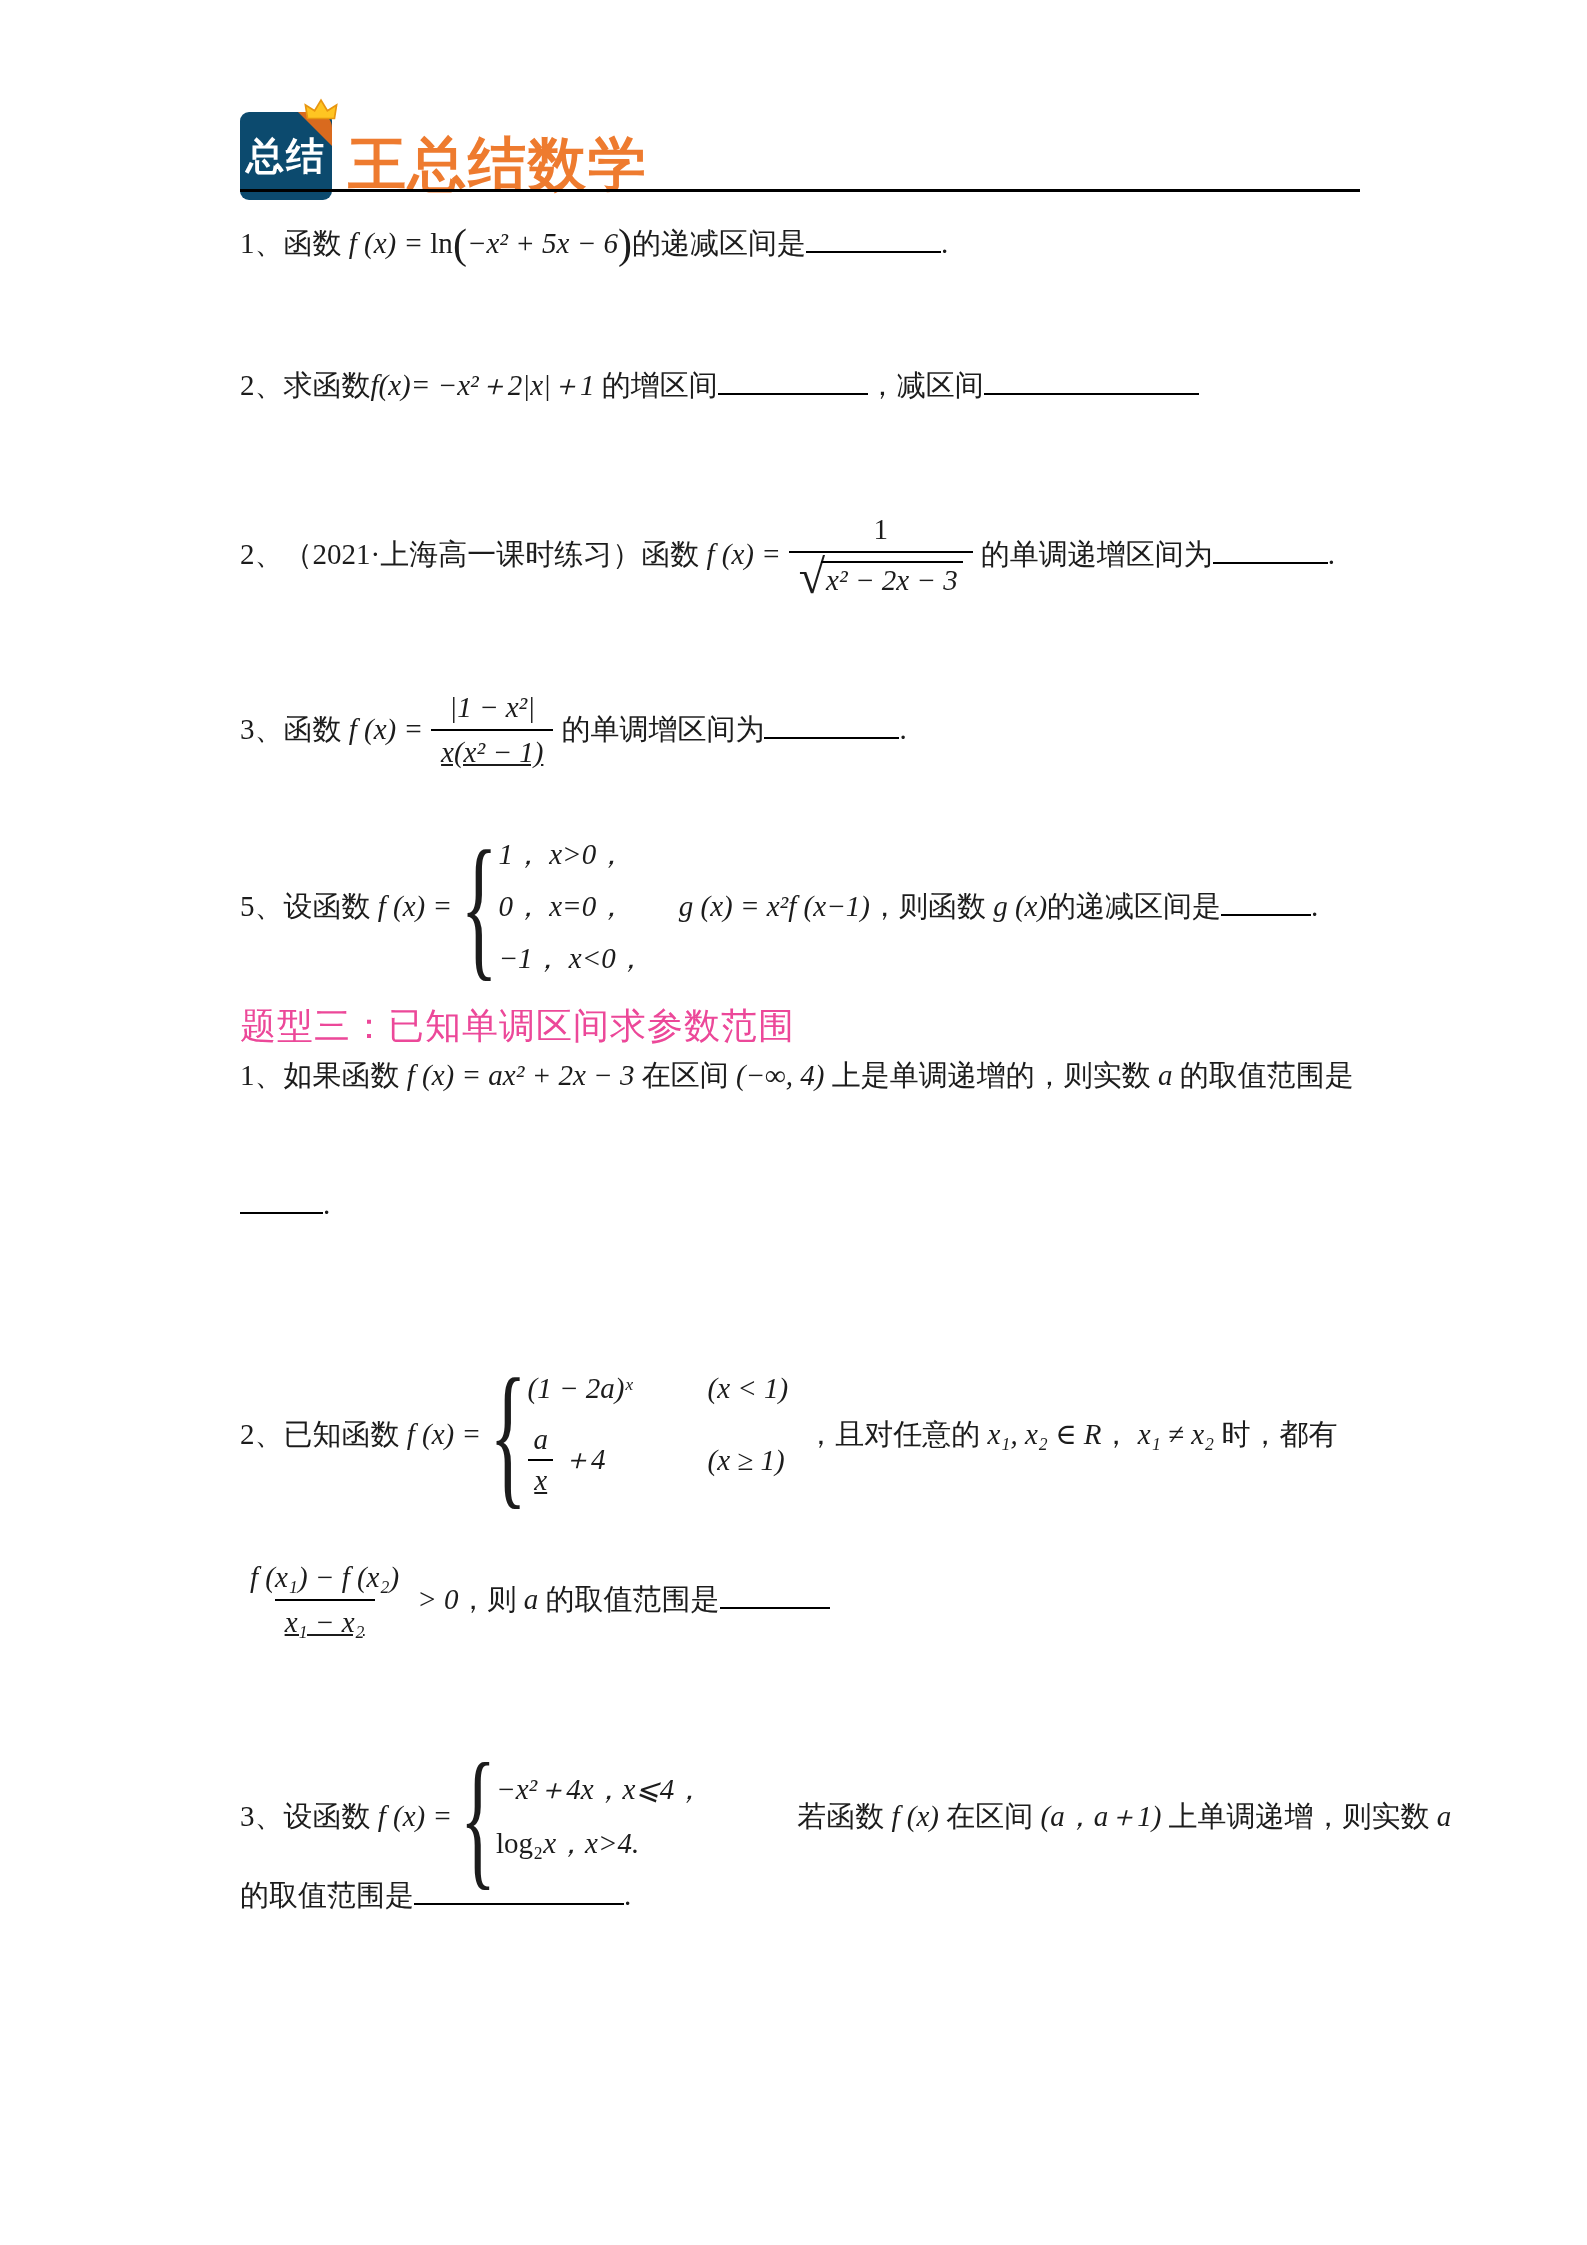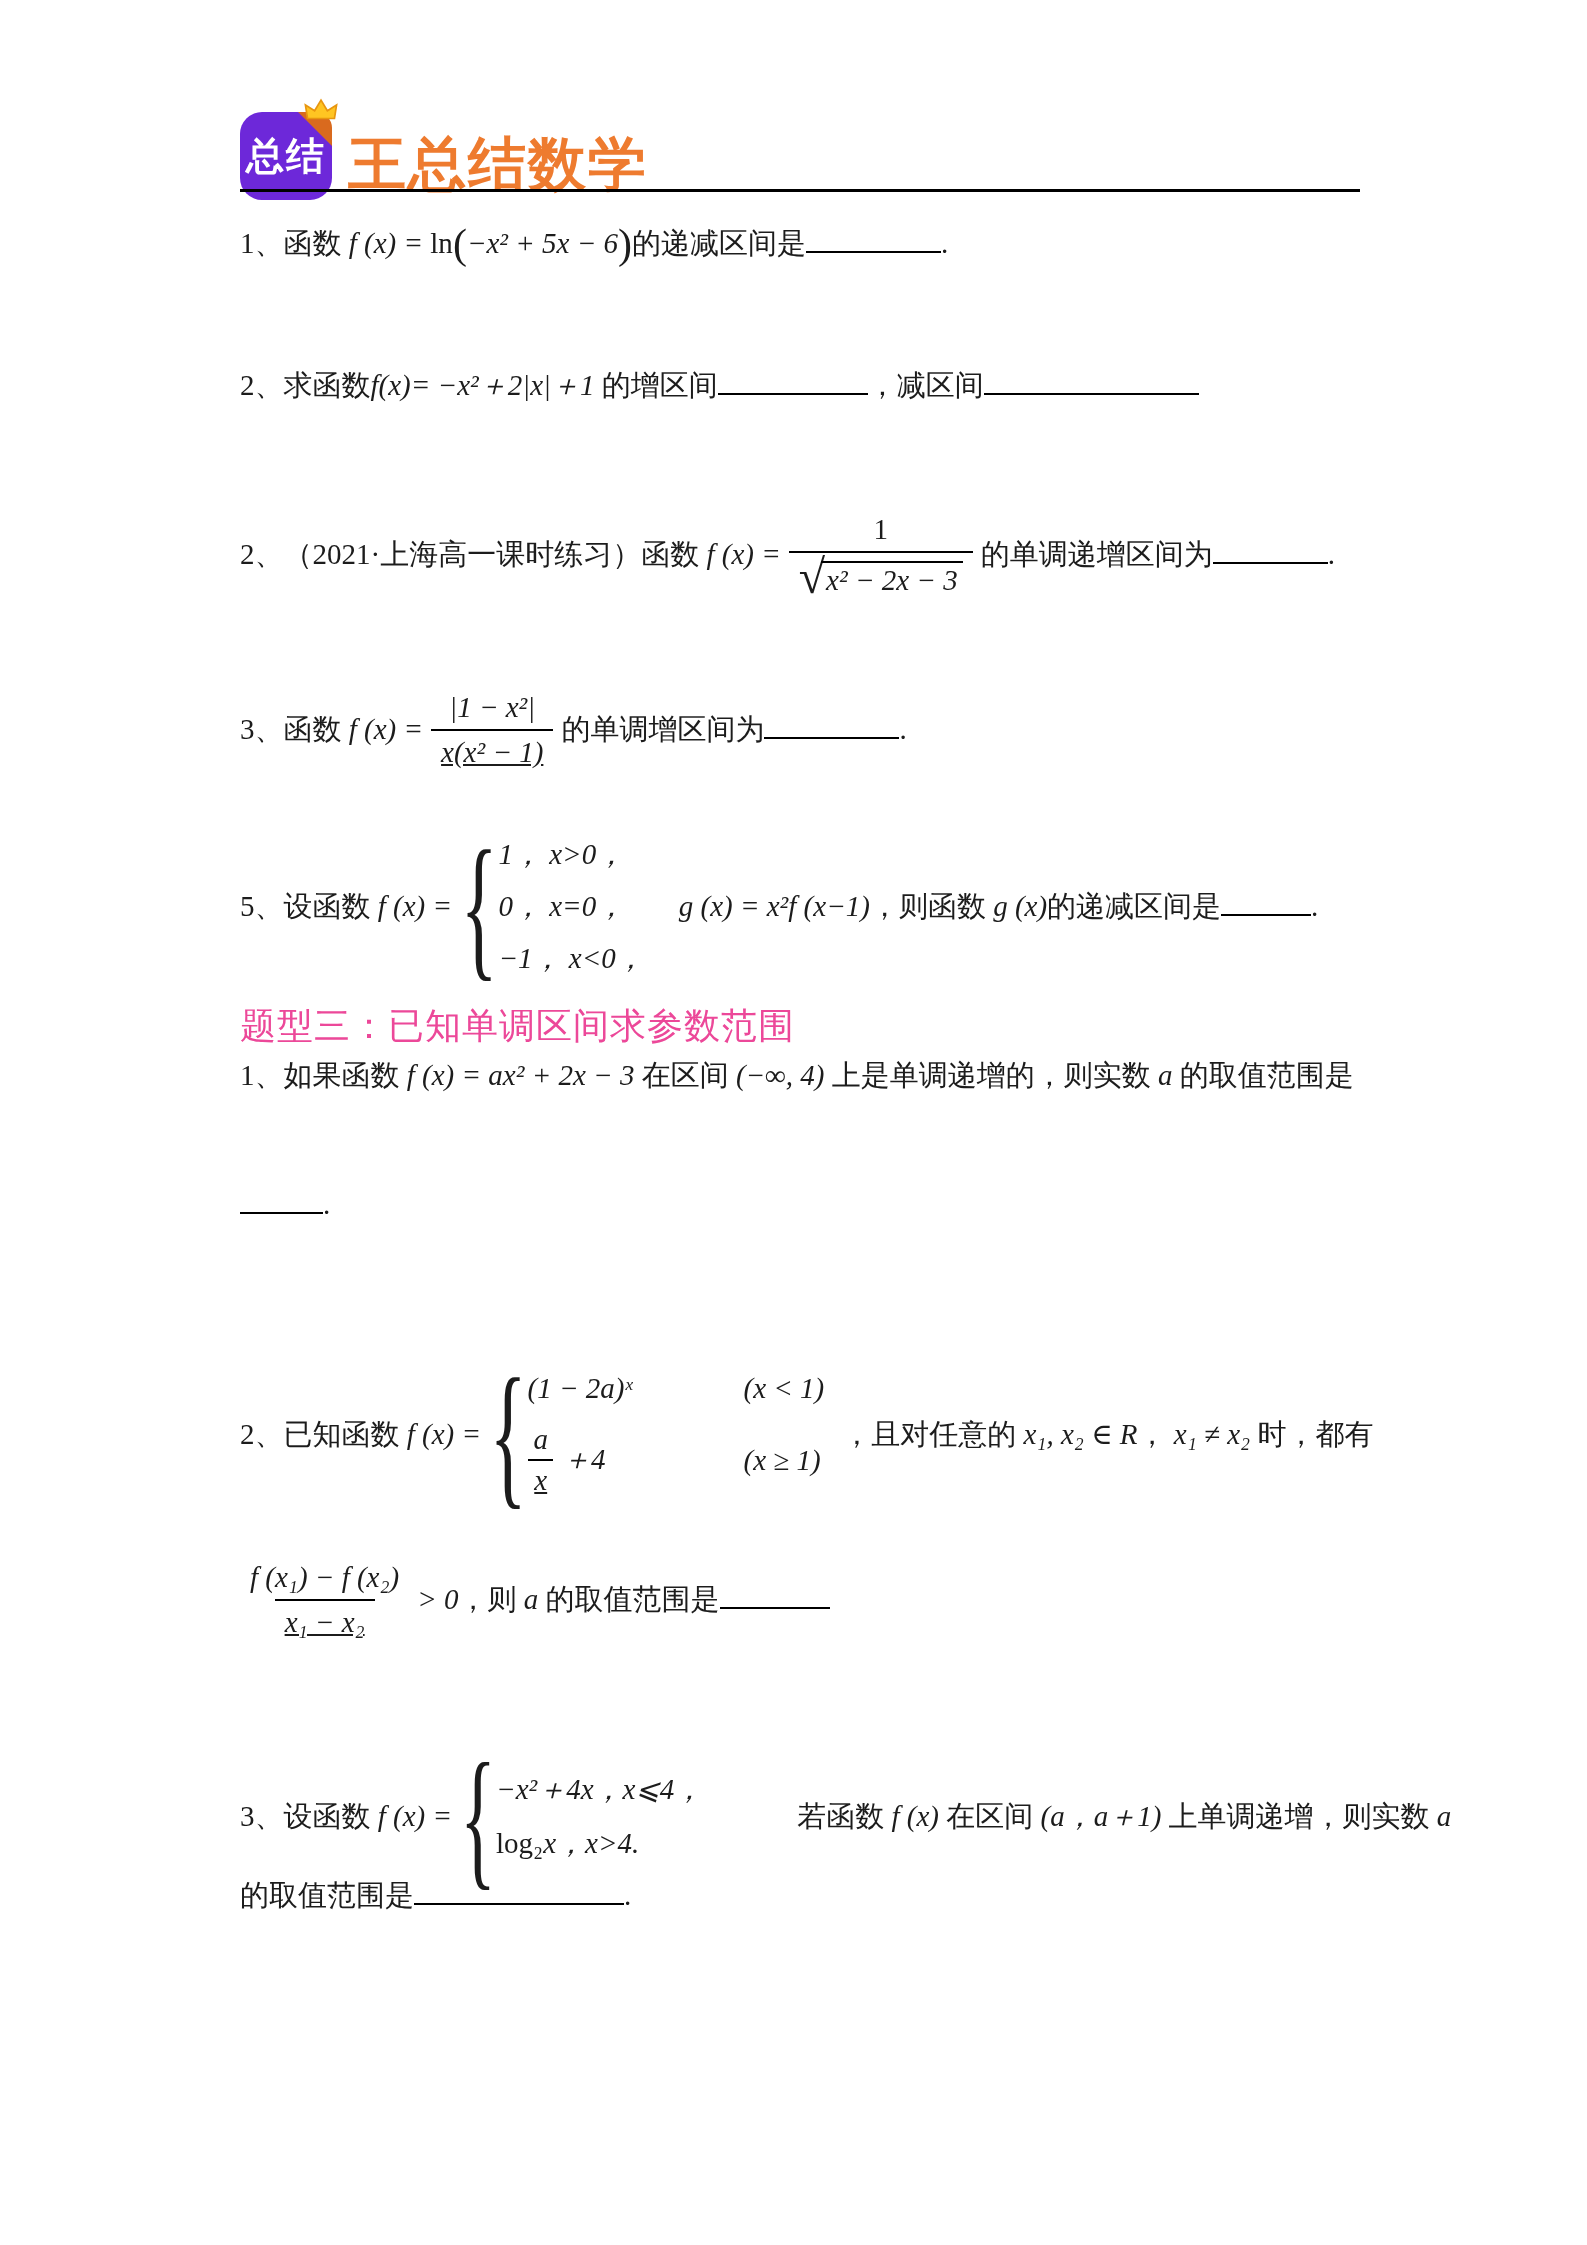--- a/index.html
+++ b/index.html
@@ -5,21 +5,21 @@
   html,body{margin:0;padding:0;background:#e9e9e9;}
   .page{
     position:relative;width:1587px;height:2245px;margin:0 auto;
     background:#ffffff;overflow:hidden;
     font-family:"Liberation Serif","DejaVu Serif",serif;
     color:#1c1c1c;font-size:29px;
   }
   
   .logo-icon{
     position:absolute;left:240px;top:112px;width:92px;height:88px;
-    background:#6d28d9;border-radius:22px;text-decoration:underline;
+    background:#0c4a6e;border-radius:9px;text-decoration:underline;
   }
   .logo-fold{
     position:absolute;right:0;top:0;width:34px;height:34px;
     background:#D96A1E;clip-path:polygon(0 0,100% 0,100% 100%);
     border-top-right-radius:16px;
   }
   .logo-badge{
     position:absolute;left:0;top:0;width:100%;height:100%;
     display:flex;align-items:center;justify-content:center;
     color:#ffffff;font-family:"Liberation Sans","DejaVu Sans",sans-serif;
@@ -60,21 +60,21 @@
   .fden.plain{display:inline-block;text-decoration:underline;}
   .rsign{font-size:48px;line-height:0.8;margin-right:-4px;font-style:normal;}
   .rad{border-top:2.5px solid #000;margin-top:3px;padding:1px 5px 0;}
   
   .pw{display:inline-flex;align-items:center;margin:0 4px;}
   .brace{line-height:0.85;font-weight:400;display:inline-block;}
   .b3{font-size:155px;transform:scale(.5,1.03);transform-origin:center;margin:0 -18px 0 -14px;}
   .b2{font-size:150px;transform:scale(.5,1.03);transform-origin:center;margin:0 -18px 0 -14px;}
   .cases{display:inline-flex;flex-direction:column;gap:12px;text-align:left;}
   .cases2{gap:18px;}
-  .case-row{display:flex;align-items:center;gap:36px;}
+  .case-row{display:flex;align-items:center;}
   .case-left{display:inline-flex;align-items:center;min-width:180px;}
   .title{
     font-size:36px;letter-spacing:1px;color:#ec4899;
   }
 </style>
 </head>
 <body>
 
 <div class="page">
 

